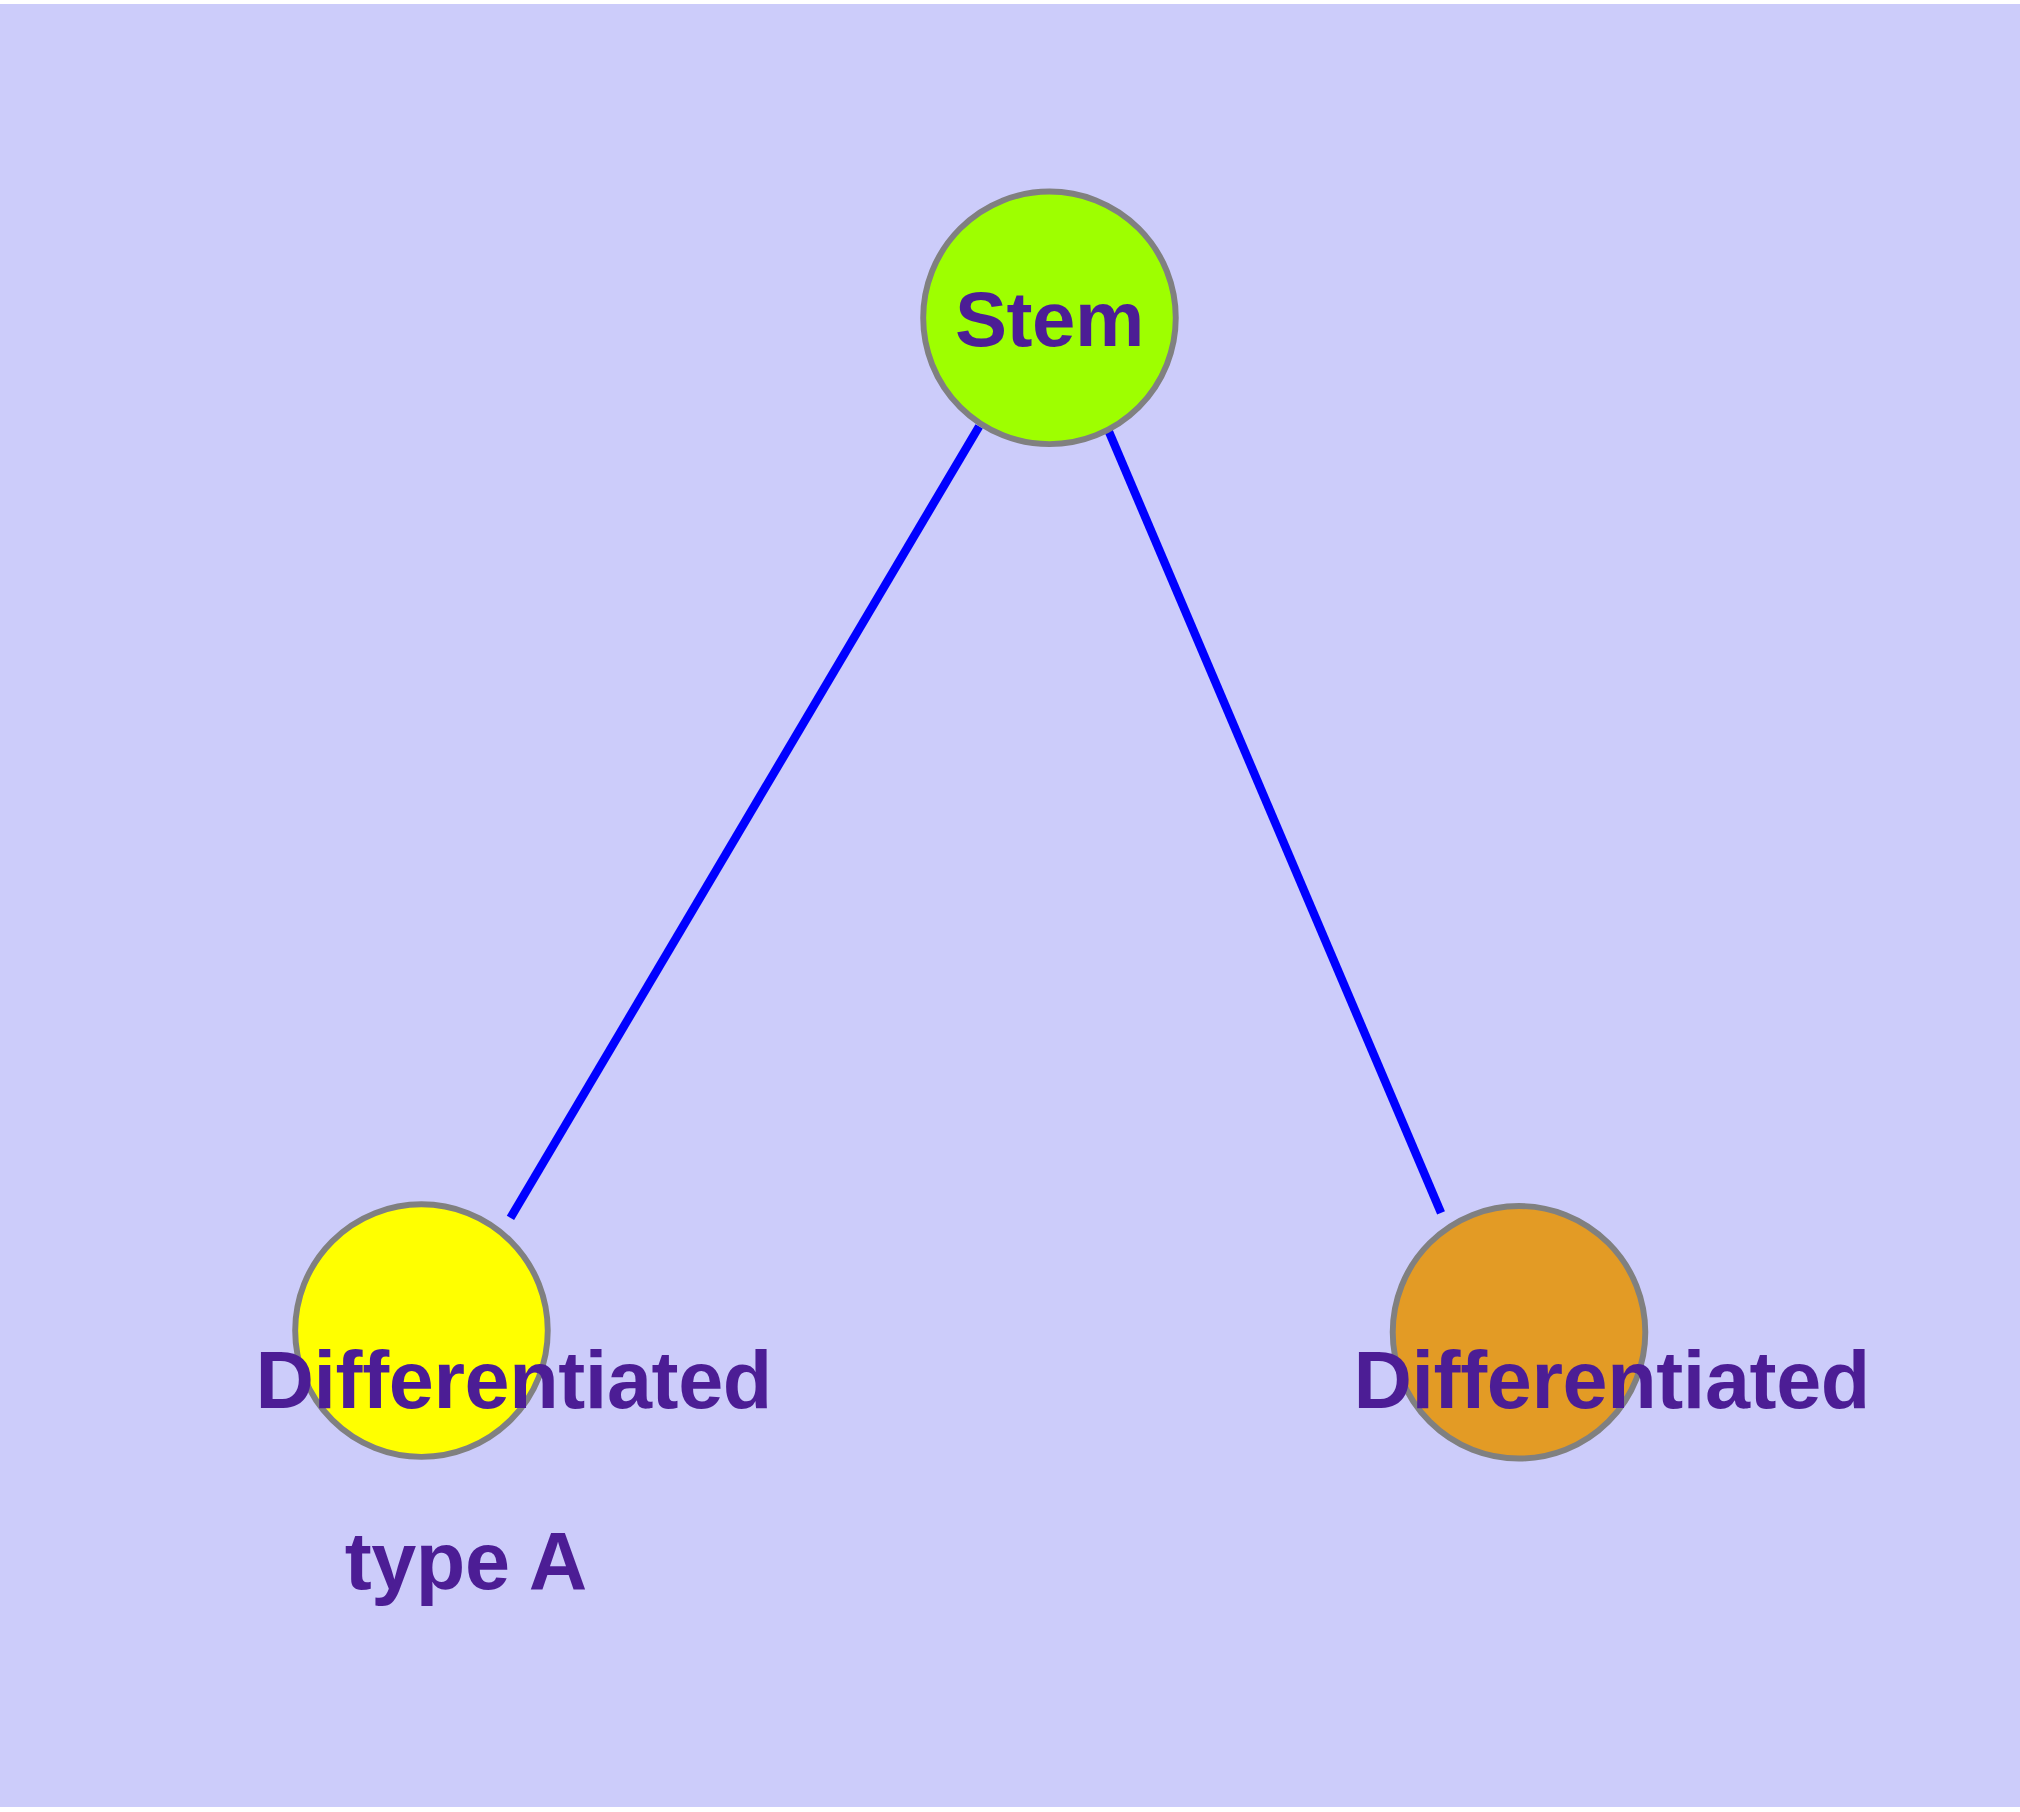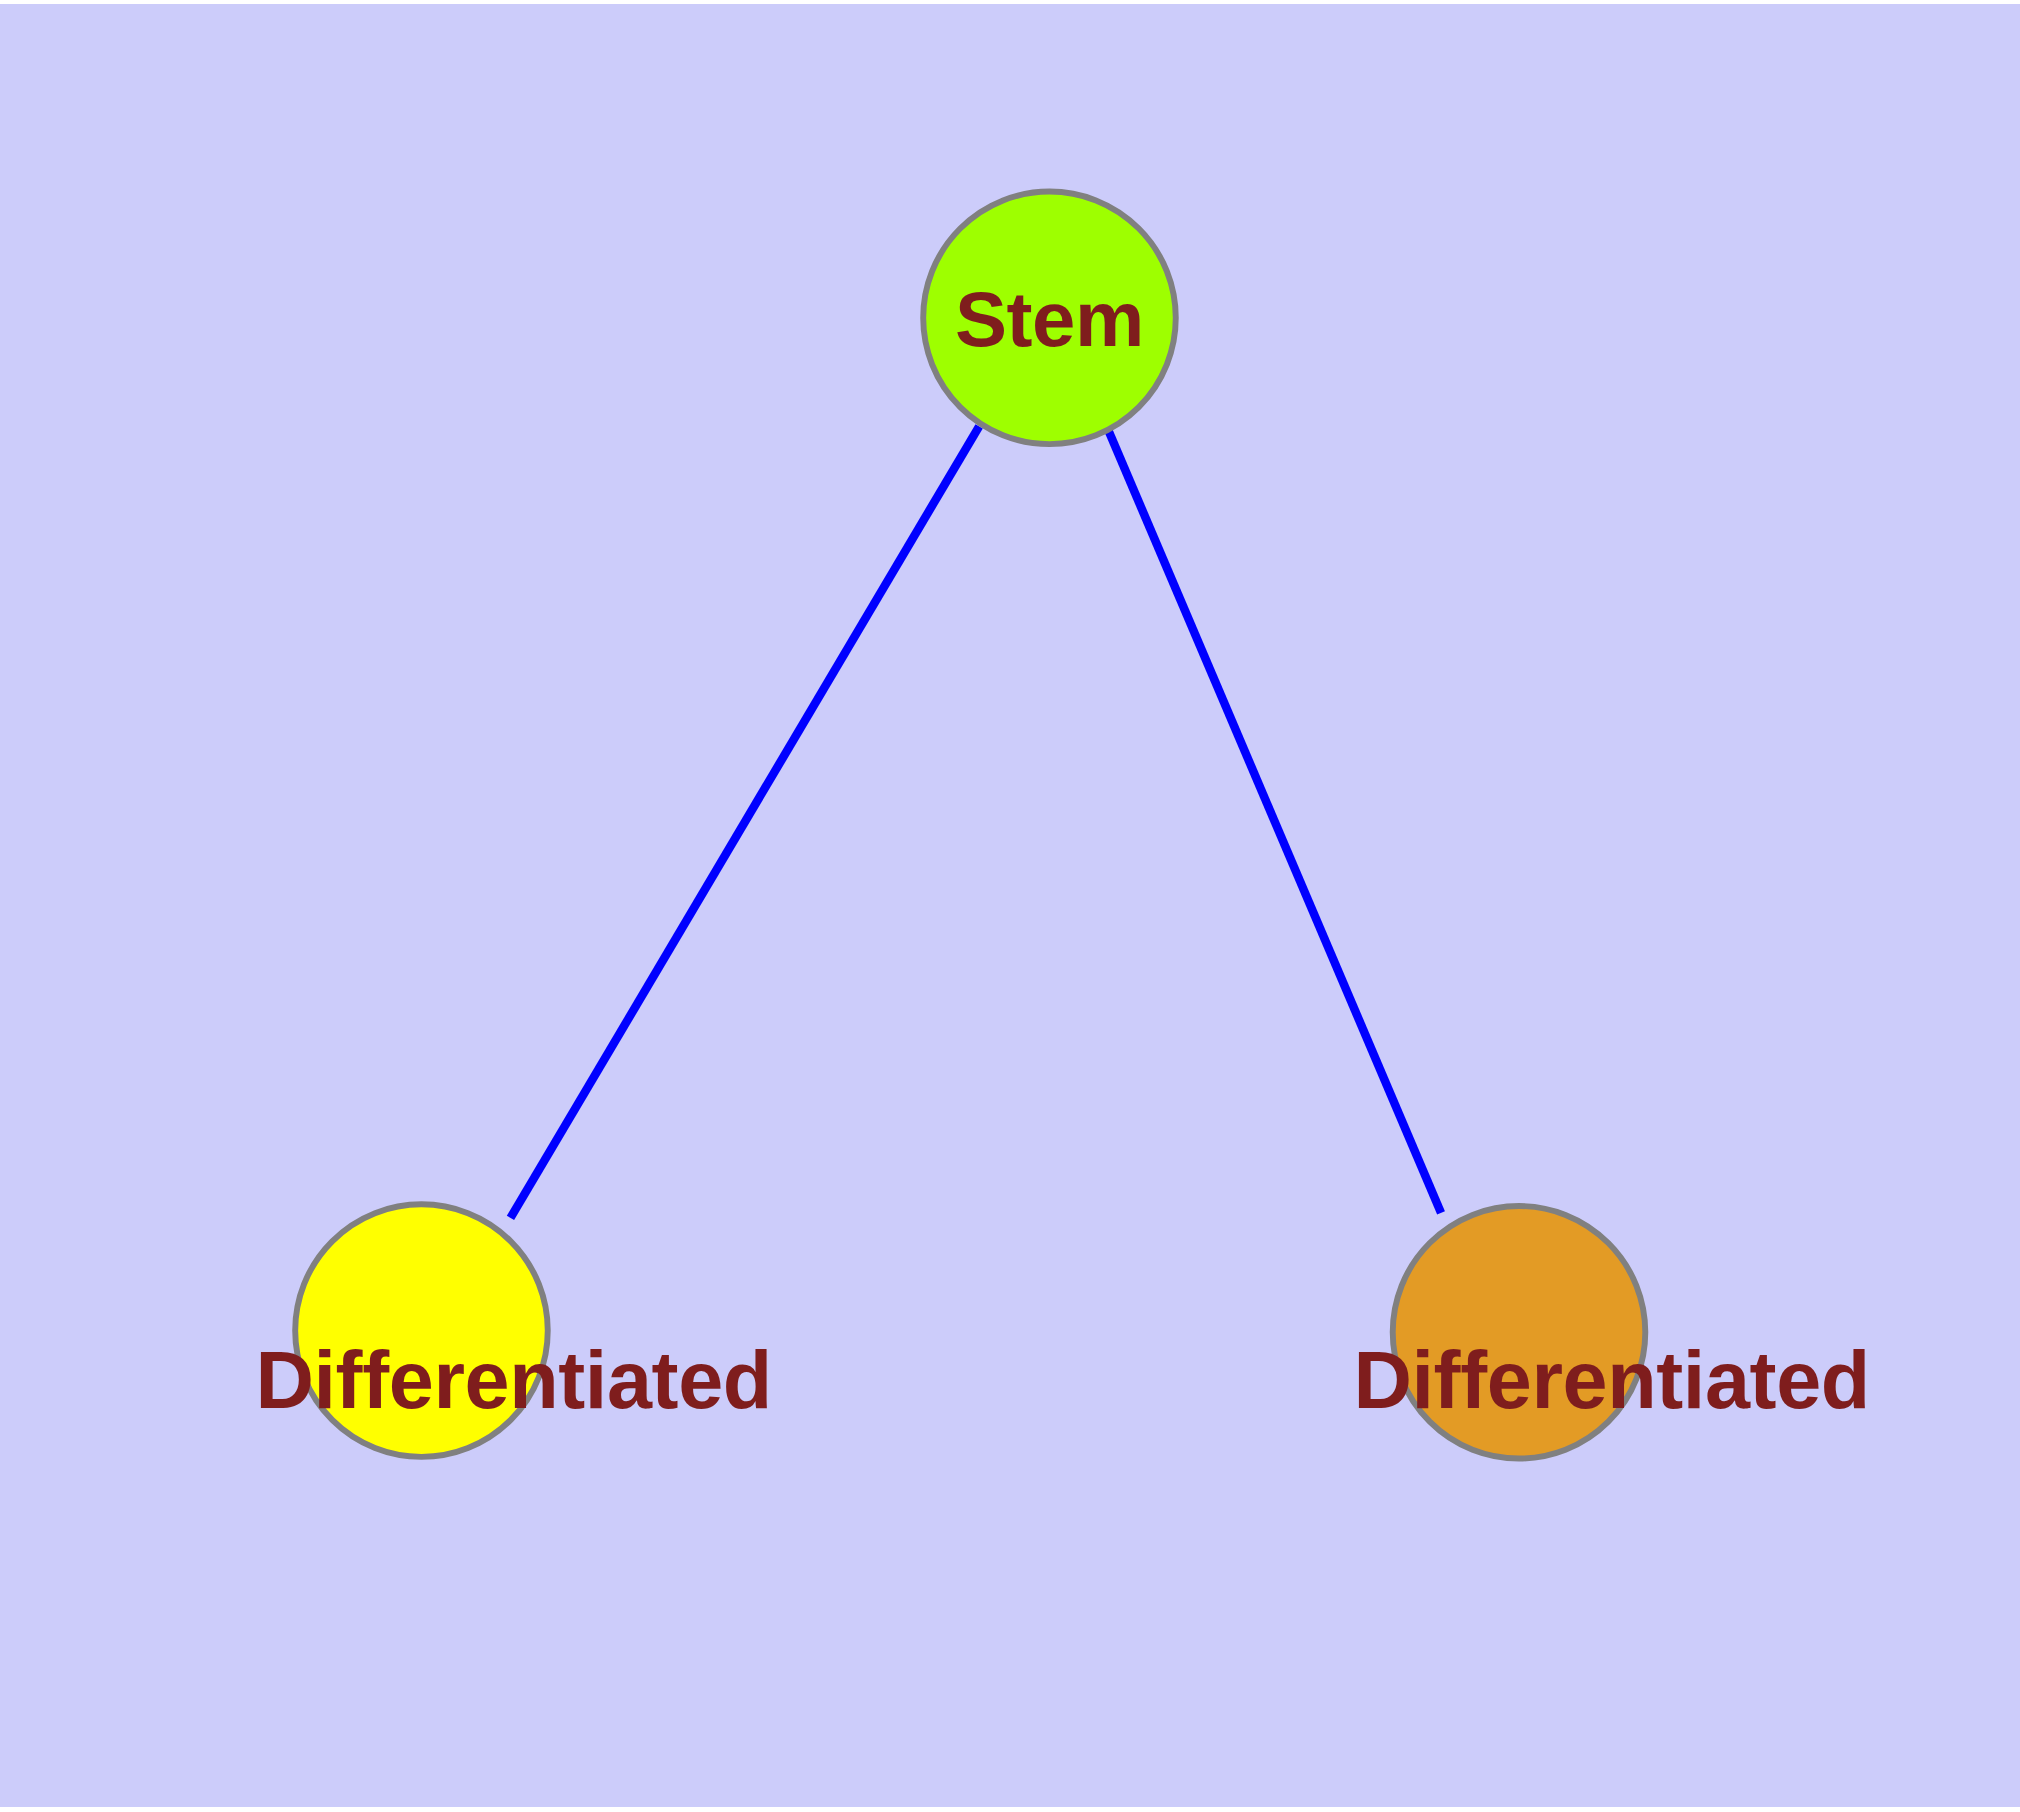--- a/index.html
+++ b/index.html
@@ -29,21 +29,21 @@
   .graph-svg {
     position: absolute;
     left: 0;
     top: 0;
     width: 2021px;
     height: 1812px;
     overflow: visible;
   }
   .node-label {
     position: absolute;
-    color: #7f1d1d;
+    color: #4c1d95;
     font-weight: bold;
     text-align: center;
     white-space: pre;
     line-height: 1.12;
     letter-spacing: -0.4px;
     pointer-events: none;
   }
   .label-stem {
     font-size: 78px;
     left: 795px;
@@ -81,20 +81,21 @@
       <circle cx="1238" cy="375" r="149" fill="#9eff00" stroke="#808080" stroke-width="7"></circle>
       <circle cx="497" cy="1570" r="149" fill="#ffff00" stroke="#808080" stroke-width="7"></circle>
       <circle cx="1792" cy="1572" r="149" fill="#e39b25" stroke="#808080" stroke-width="7"></circle>
     </g>
   </svg>
 
   <div class="node-label label-stem">Stem</div>
 
   <div class="node-label label-a">
     <span>Differentiated</span><br>
+    <span>type A</span>
   </div>
 
   <div class="node-label label-b">
     <span>Differentiated</span><br>
   </div>
 
 </div>
 
 
 </body></html>

